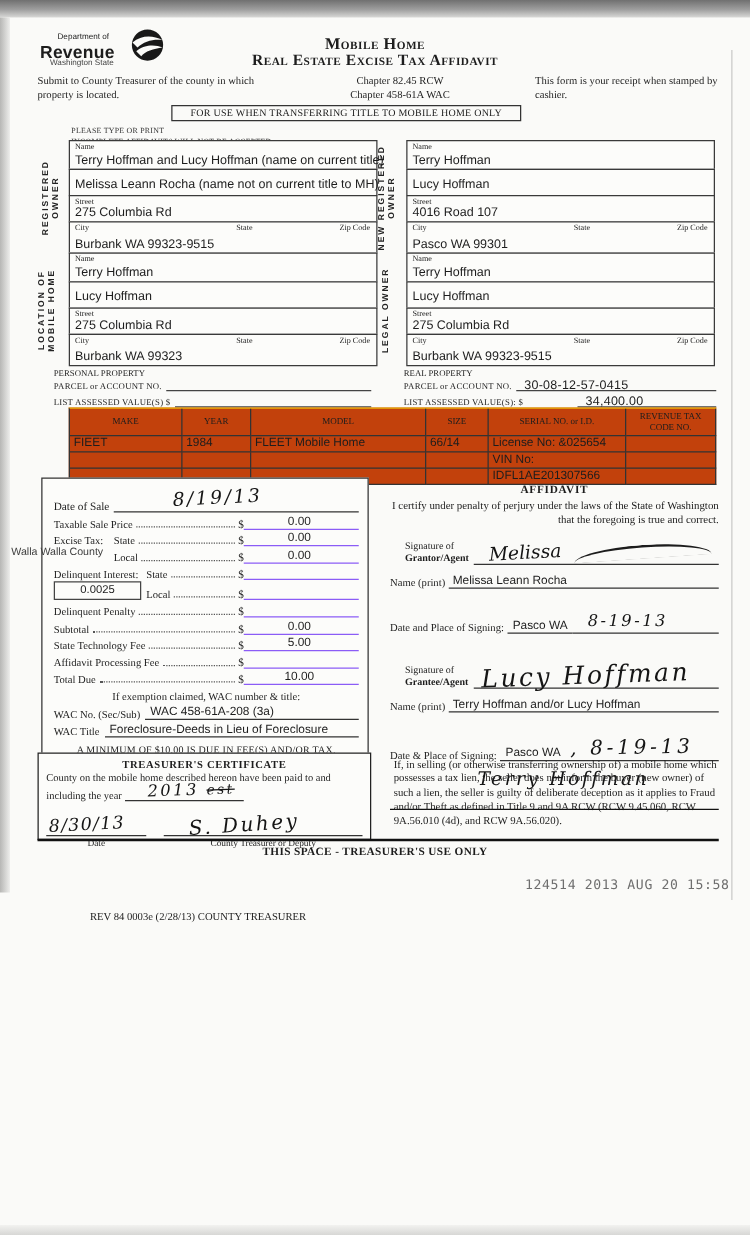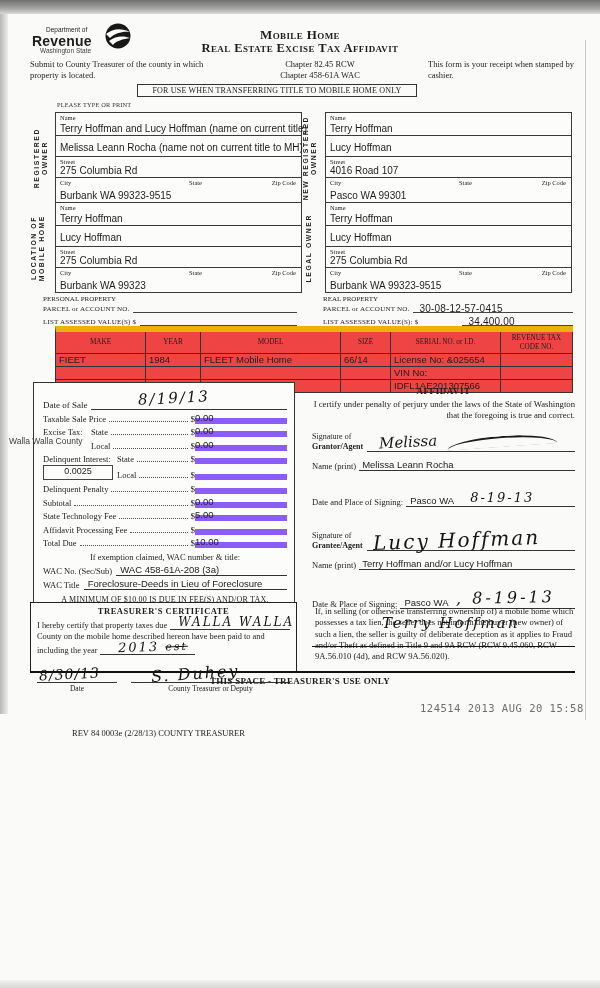--- a/index.html
+++ b/index.html
@@ -35,47 +35,47 @@
   .flabel.f-state { left:133px; } .flabel.f-zip { left:auto; right:5px; }
   .oval { position:absolute; left:4px; bottom:1px; font-family:"Liberation Sans",sans-serif; font-size:10px; white-space:nowrap; }
   .bx-name2 .oval { bottom:3px; }
 
   
   .pline { display:flex; align-items:flex-end; font-size:7px; letter-spacing:.2px; }
   .pcap { font-size:7px; }
   .pfill { flex:1; border-bottom:1px solid #444; margin-left:4px; height:10px; font-family:"Liberation Sans",sans-serif; font-size:10px; padding-left:6px; white-space:nowrap; }
 
   
-  .vtable { display:grid; grid-template-columns:90px 55px 140px 50px 110px 72px; border-top:6px solid #eab308; border-left:1px solid #333; background:#ef4444; }
+  .vtable { display:grid; grid-template-columns:90px 55px 140px 50px 110px 72px; border-top:1px solid #eab308; border-left:1px solid #333; background:#c2410c; }
   .vtable .hc { border-right:1px solid #333; border-bottom:1px solid #333; font-size:7.2px; text-align:center; padding:2px 1px; line-height:1.2; min-height:17px; display:flex; align-items:center; justify-content:center; }
   .vtable .dc { border-right:1px solid #333; border-bottom:1px solid #333; font-family:"Liberation Sans",sans-serif; font-size:9.5px; height:13px; padding:0 0 0 3px; white-space:nowrap; overflow:hidden; }
 
   
   .paybox { border:1px solid #333; background:#fcfcfa; padding:5px 7px 0 9px; }
   .daterow { display:flex; align-items:flex-end; height:22px; position:relative; font-size:9px; }
   .daterow .ufill { flex:1; border-bottom:1px solid #333; margin-left:4px; }
   .hw { font-family:"DejaVu Serif",serif; font-style:italic; color:#151515; }
   .hw-date-sale { position:absolute; left:95px; bottom:3px; font-size:15px; transform:rotate(-3deg); letter-spacing:2px; }
   .prow { display:flex; align-items:flex-end; height:13.6px; position:relative; font-size:8.5px; }
   .prow .l1 { white-space:nowrap; }
   .ind1 { width:48px; } .ind2 { width:74px; }
   .dots { flex:1; border-bottom:1px dotted #555; margin:0 3px 2px 3px; height:8px; }
   .dollar { font-size:9px; }
-  .amt { width:92px; border-bottom:6px solid #8b5cf6; font-family:"Liberation Sans",sans-serif; font-size:9.5px; text-align:left; padding-right:3px; height:12px; }
+  .amt { width:92px; border-bottom:1px solid #8b5cf6; font-family:"Liberation Sans",sans-serif; font-size:9.5px; text-align:center; padding-right:3px; height:12px; }
   .ratebox { width:70px; border:1px solid #444; font-family:"Liberation Sans",sans-serif; font-size:9px; text-align:center; height:15px; margin-right:4px; }
   .county-stamp { position:absolute; left:-34px; top:-1px; font-family:"Liberation Sans",sans-serif; font-size:8.5px; color:#3d3d3d; white-space:nowrap; background:transparent; }
   .exline { font-size:8.5px; margin-top:4px;text-align:center; }
   .wacline { display:flex; align-items:flex-end; font-size:8.5px; margin-top:2px; }
   .wacval { flex:1; border-bottom:1px solid #333; margin-left:4px; font-family:"Liberation Sans",sans-serif; font-size:9.5px; padding-left:4px; white-space:nowrap; }
   .minnote { text-align:center; font-size:8px; margin-top:5px; letter-spacing:.2px; }
 
   
   .aff-title { text-align:center; font-weight:bold; font-size:9px; letter-spacing:.6px; }
   .aff-cert { font-size:8.7px; line-height:1.3; margin-top:3px;text-align:right; }
-  .sigrow { display:flex; align-items:flex-end; margin-top:10px; position:relative; }
+  .sigrow { display:flex; align-items:flex-end; margin-top:10px; position:relative;margin-left:12px; }
   .siglab { font-size:8px; line-height:1.25; white-space:nowrap; }
   .siglab b { font-size:8px; }
   .sigline { flex:1; border-bottom:1px solid #333; margin-left:4px; height:14px; position:relative; }
   .sig-grantor { position:absolute; left:12px; bottom:0; font-size:15px; transform:rotate(-3deg); white-space:nowrap; }
   .flourish { position:absolute; left:80px; bottom:4px; width:110px; height:11px; border-top:2px solid #1c1c1c; border-radius:100% 100% 0 0 / 200% 200% 0 0; transform:rotate(-4deg); }
   .sig-grantee { position:absolute; left:6px; bottom:-2px; font-size:20px; transform:rotate(-2deg); letter-spacing:2px; white-space:nowrap; }
   .nameline { display:flex; align-items:flex-end; font-size:8.5px; margin-top:7px; }
   .nameval { flex:1; border-bottom:1px solid #333; margin-left:3px; font-family:"Liberation Sans",sans-serif; font-size:9.5px; padding-left:3px; white-space:nowrap; }
   .dateline { display:flex; align-items:flex-end; font-size:8.5px; margin-top:23px; position:relative; }
   .dateplace { border-bottom:1px solid #333; margin-left:3px; font-family:"Liberation Sans",sans-serif; font-size:9.5px; padding:0 4px; white-space:nowrap; }
@@ -421,26 +421,20 @@
   </div>
   <div style="margin-top:5px; padding-left:70px;">
     <span class="hw hw-terry">Terry Hoffman</span>
   </div>
   <div class="aff-rule"></div>
 </div>
 
 <div class="abs tbox" style="left:30px; top:602px; width:267px; height:70px;">
   <div class="tbox-title">TREASURER'S CERTIFICATE</div>
   <div class="tline">
-    <span>I hereby certify that property taxes due</span>
-    <span class="tfill">
-      <span class="hw hw-county">WALLA WALLA</span>
-    </span>
-  </div>
-  <div class="tline">
     <span>County on the mobile home described hereon have been paid to and</span>
   </div>
   <div class="tline">
     <span>including the year</span>
     <span class="tfill" style="max-width:120px;">
       <span class="hw hw-year"><span>2013</span> <span class="scrib">est</span></span>
     </span>
     <span style="flex:1;"></span>
   </div>
   <div class="tsigrow">

